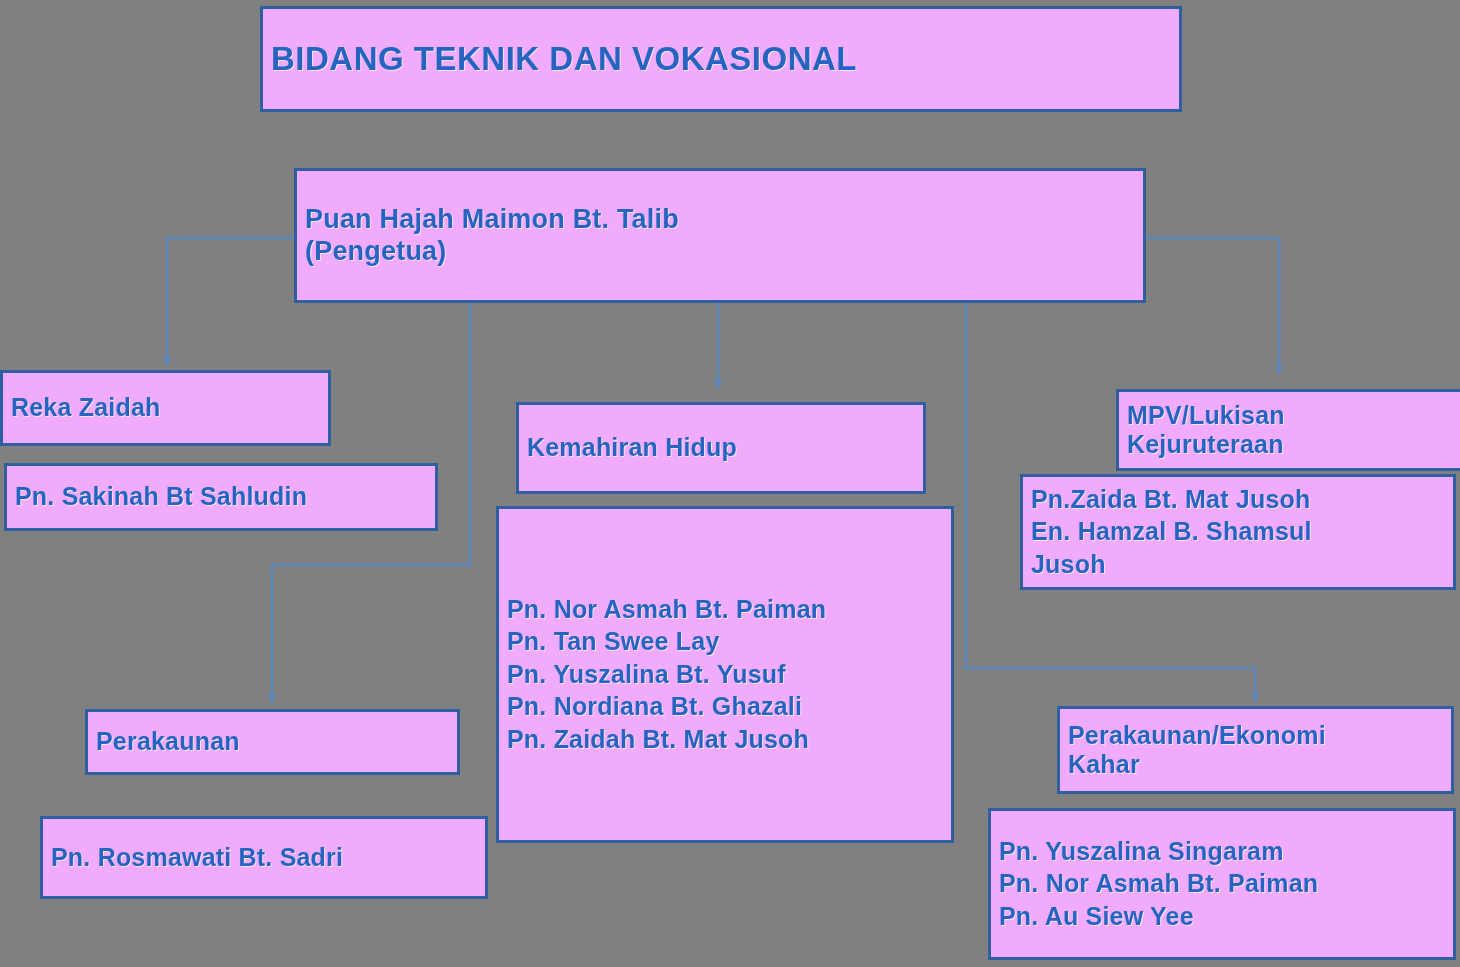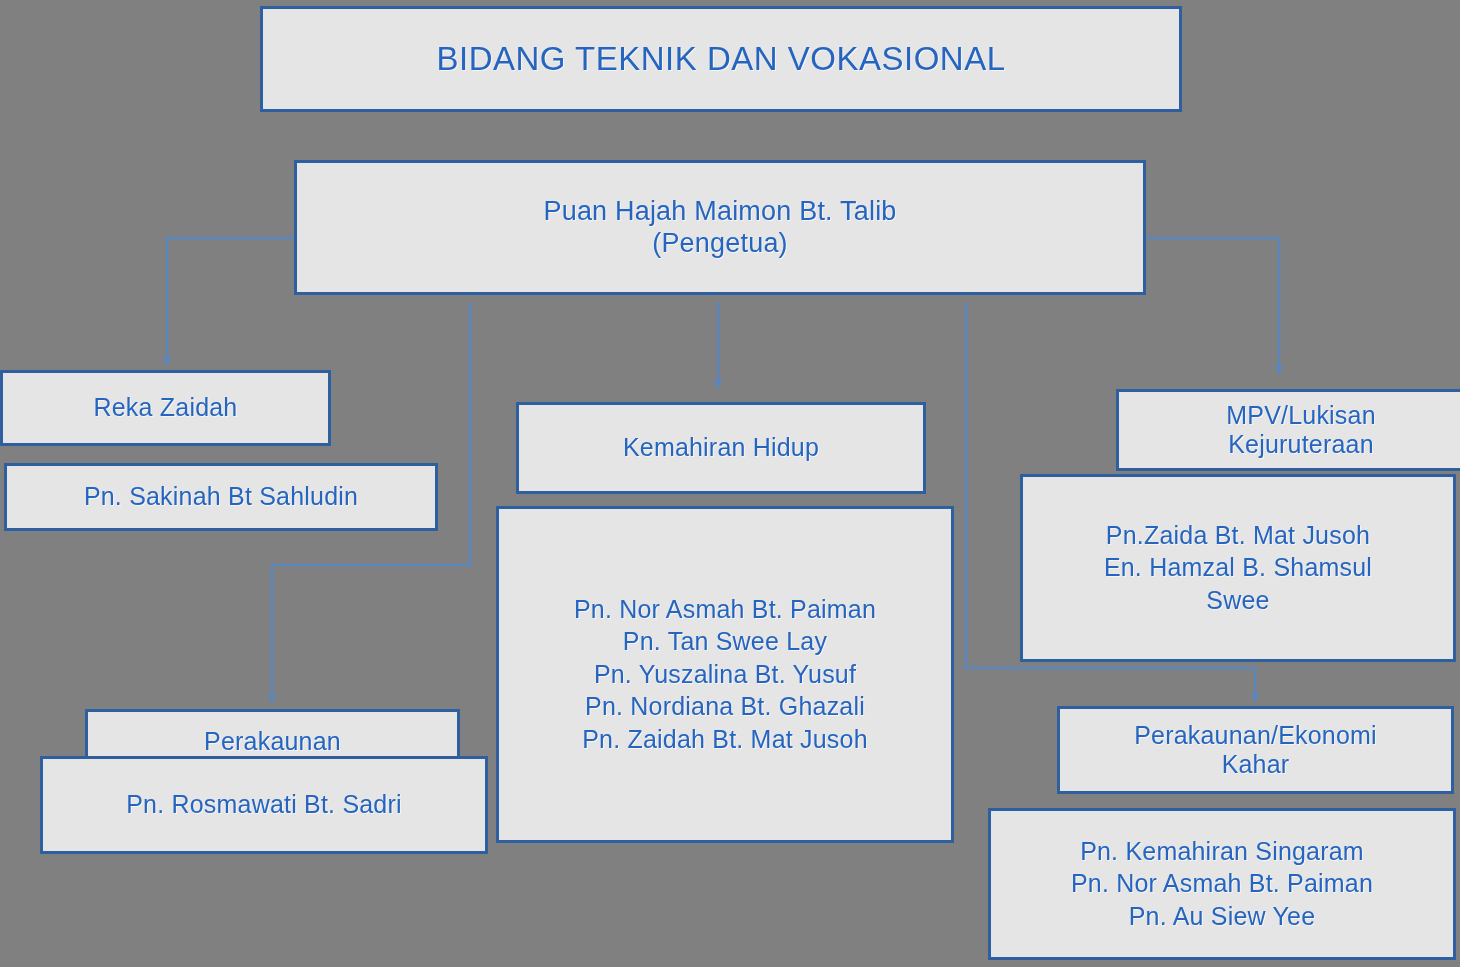--- a/index.html
+++ b/index.html
@@ -22,29 +22,29 @@
   }
   svg.connectors {
     position: absolute;
     left: 0; top: 0;
     width: 1460px;
     height: 967px;
     pointer-events: none;
   }
   .node {
     position: absolute;
-    background: #e5e5e5;
+    background: #f0abfc;
     border: 3px solid #2e5f9e;
     box-sizing: border-box;
     display: flex;
     align-items: center;
     justify-content: center;
-    text-align: center;
+    text-align: left;
     color: #2565c0;
-    font-weight: normal;
+    font-weight: bold;
     line-height: 1.18;
     letter-spacing: 0.2px;
     text-shadow: 1px 1px 0 rgba(255,255,255,0.65);
   }
   .node .lines {
     width: 100%;
     padding: 2px 8px;
     box-sizing: border-box;
   }
   .title-node {
@@ -82,42 +82,42 @@
 
     <path d="M966,302 L966,668 L1255,668 L1255,702" fill="none" stroke="#5a86bd" stroke-width="2.5" marker-end="url(#arrow)"></path>
 
     <path d="M1143,238 L1279,238 L1279,374" fill="none" stroke="#5a86bd" stroke-width="2.5" marker-end="url(#arrow)"></path>
   </svg>
 
   <div class="node title-node" style="left:260px; top:6px; width:922px; height:106px;">
     <div class="lines"><span>BIDANG TEKNIK DAN VOKASIONAL</span></div>
   </div>
 
-  <div class="node root-node" style="left:294px; top:160px; width:852px; height:135px;">
+  <div class="node root-node" style="left:294px; top:168px; width:852px; height:135px;">
     <div class="lines">
       <div>Puan Hajah Maimon Bt. Talib</div>
       <div>(Pengetua)</div>
     </div>
   </div>
 
   <div class="node head-node" style="left:0px; top:370px; width:331px; height:76px;">
     <div class="lines"><span>Reka Zaidah</span></div>
   </div>
 
   <div class="node list-node" style="left:4px; top:463px; width:434px; height:68px;">
     <div class="lines">
       <div>Pn. Sakinah Bt Sahludin</div>
     </div>
   </div>
 
   <div class="node head-node" style="left:85px; top:709px; width:375px; height:66px;">
     <div class="lines"><span>Perakaunan</span></div>
   </div>
 
-  <div class="node list-node" style="left:40px; top:756px; width:448px; height:98px;">
+  <div class="node list-node" style="left:40px; top:816px; width:448px; height:83px;">
     <div class="lines">
       <div>Pn. Rosmawati Bt. Sadri</div>
     </div>
   </div>
 
   <div class="node head-node" style="left:516px; top:402px; width:410px; height:92px;">
     <div class="lines"><span>Kemahiran Hidup</span></div>
   </div>
 
   <div class="node list-node" style="left:496px; top:506px; width:458px; height:337px;">
@@ -130,36 +130,36 @@
     </div>
   </div>
 
   <div class="node head-node" style="left:1116px; top:378px; width:370px; height:82px;margin-top:11px;">
     <div class="lines">
       <div>MPV/Lukisan</div>
       <div>Kejuruteraan</div>
     </div>
   </div>
 
-  <div class="node list-node" style="left:1020px; top:474px; width:436px; height:188px;">
+  <div class="node list-node" style="left:1020px; top:474px; width:436px; height:116px;">
     <div class="lines">
       <div>Pn.Zaida Bt. Mat Jusoh</div>
       <div>En. Hamzal B. Shamsul</div>
-      <div>Swee</div>
+      <div>Jusoh</div>
     </div>
   </div>
 
   <div class="node head-node" style="left:1057px; top:706px; width:397px; height:88px;">
     <div class="lines">
       <div>Perakaunan/Ekonomi</div>
       <div>Kahar</div>
     </div>
   </div>
 
   <div class="node list-node" style="left:988px; top:808px; width:468px; height:152px;">
     <div class="lines">
-      <div>Pn. Kemahiran Singaram</div>
+      <div>Pn. Yuszalina Singaram</div>
       <div>Pn. Nor Asmah Bt. Paiman</div>
       <div>Pn. Au Siew Yee</div>
     </div>
   </div>
 
 </div>
 
 </body></html>

